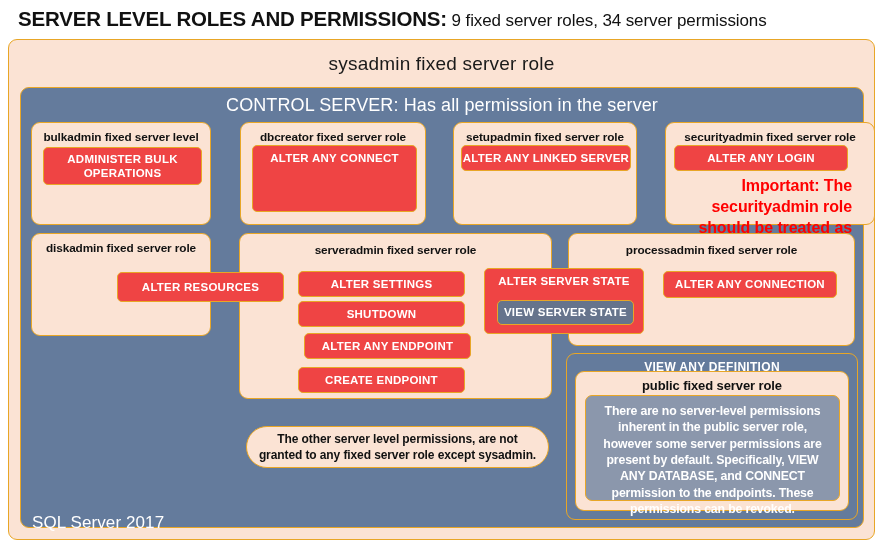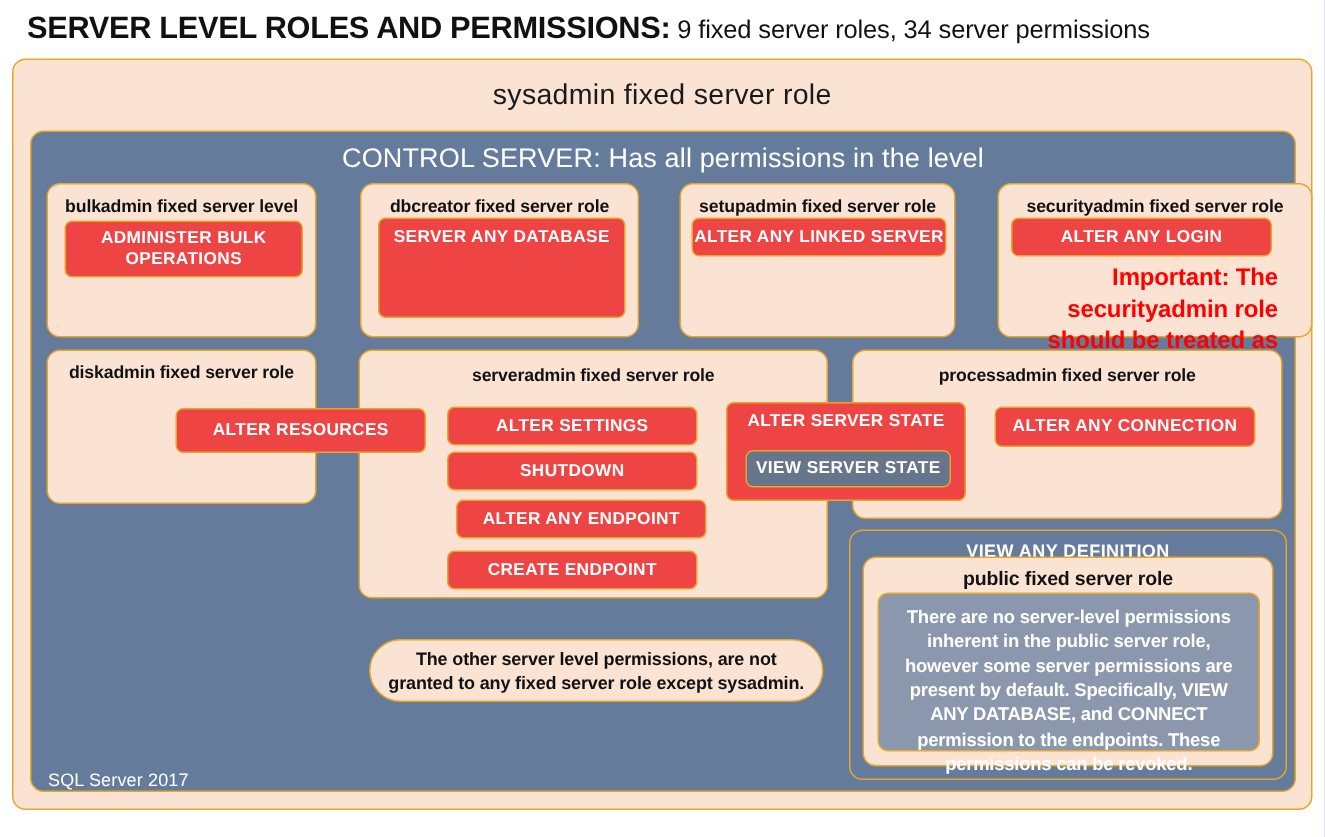--- a/index.html
+++ b/index.html
@@ -157,54 +157,54 @@
     padding: 7px 9px 0 9px;
     box-sizing: border-box;
     overflow: visible;
   }
 
   #footer {
     position: absolute;
     left: 32px;
     top: 513px;
     color: #ffffff;
-    font-size: 12px;
+    font-size: 17px;
     font-weight: 400;
     letter-spacing: 0.1px;
   }
 </style>
 </head>
 <body>
 
 <div id="canvas">
 
   <div id="title">
     <span class="t-main">SERVER LEVEL ROLES AND PERMISSIONS:</span><span class="t-sub"> 9 fixed server roles, 34 server permissions</span>
   </div>
 
   <div class="box cream" style="left:8px; top:39px; width:867px; height:501px;">
     <div class="sys-title">sysadmin  fixed  server  role</div>
   </div>
 
   <div class="box slate" style="left:20px; top:87px; width:844px; height:441px;">
-    <div class="ctrl-title">CONTROL SERVER: Has all permissions in the level</div>
+    <div class="ctrl-title">CONTROL SERVER: Has all permission in the server</div>
   </div>
 
   <div class="box cream" style="left:31px; top:122px; width:180px; height:103px;">
     <div class="role-title" style="top:7px;">bulkadmin  fixed server level</div>
   </div>
   <div class="perm" style="position:absolute; left:43px; top:147px; width:157px; height:36px;">
     <span>ADMINISTER  BULK OPERATIONS</span>
   </div>
 
   <div class="box cream" style="left:240px; top:122px; width:186px; height:103px;">
     <div class="role-title" style="top:7px;">dbcreator fixed server role</div>
   </div>
   <div class="perm" style="position:absolute; left:252px; top:145px; width:163px; height:60px; align-items:flex-start; padding-top:5px;">
-    <span>SERVER ANY DATABASE</span>
+    <span>ALTER ANY CONNECT</span>
   </div>
 
   <div class="box cream" style="left:453px; top:122px; width:184px; height:103px;">
     <div class="role-title" style="top:7px;">setupadmin fixed server role</div>
   </div>
   <div class="perm" style="position:absolute; left:461px; top:145px; width:168px; height:24px;">
     <span>ALTER ANY LINKED SERVER</span>
   </div>
 
   <div class="box cream" style="left:665px; top:122px; width:210px; height:103px;">

